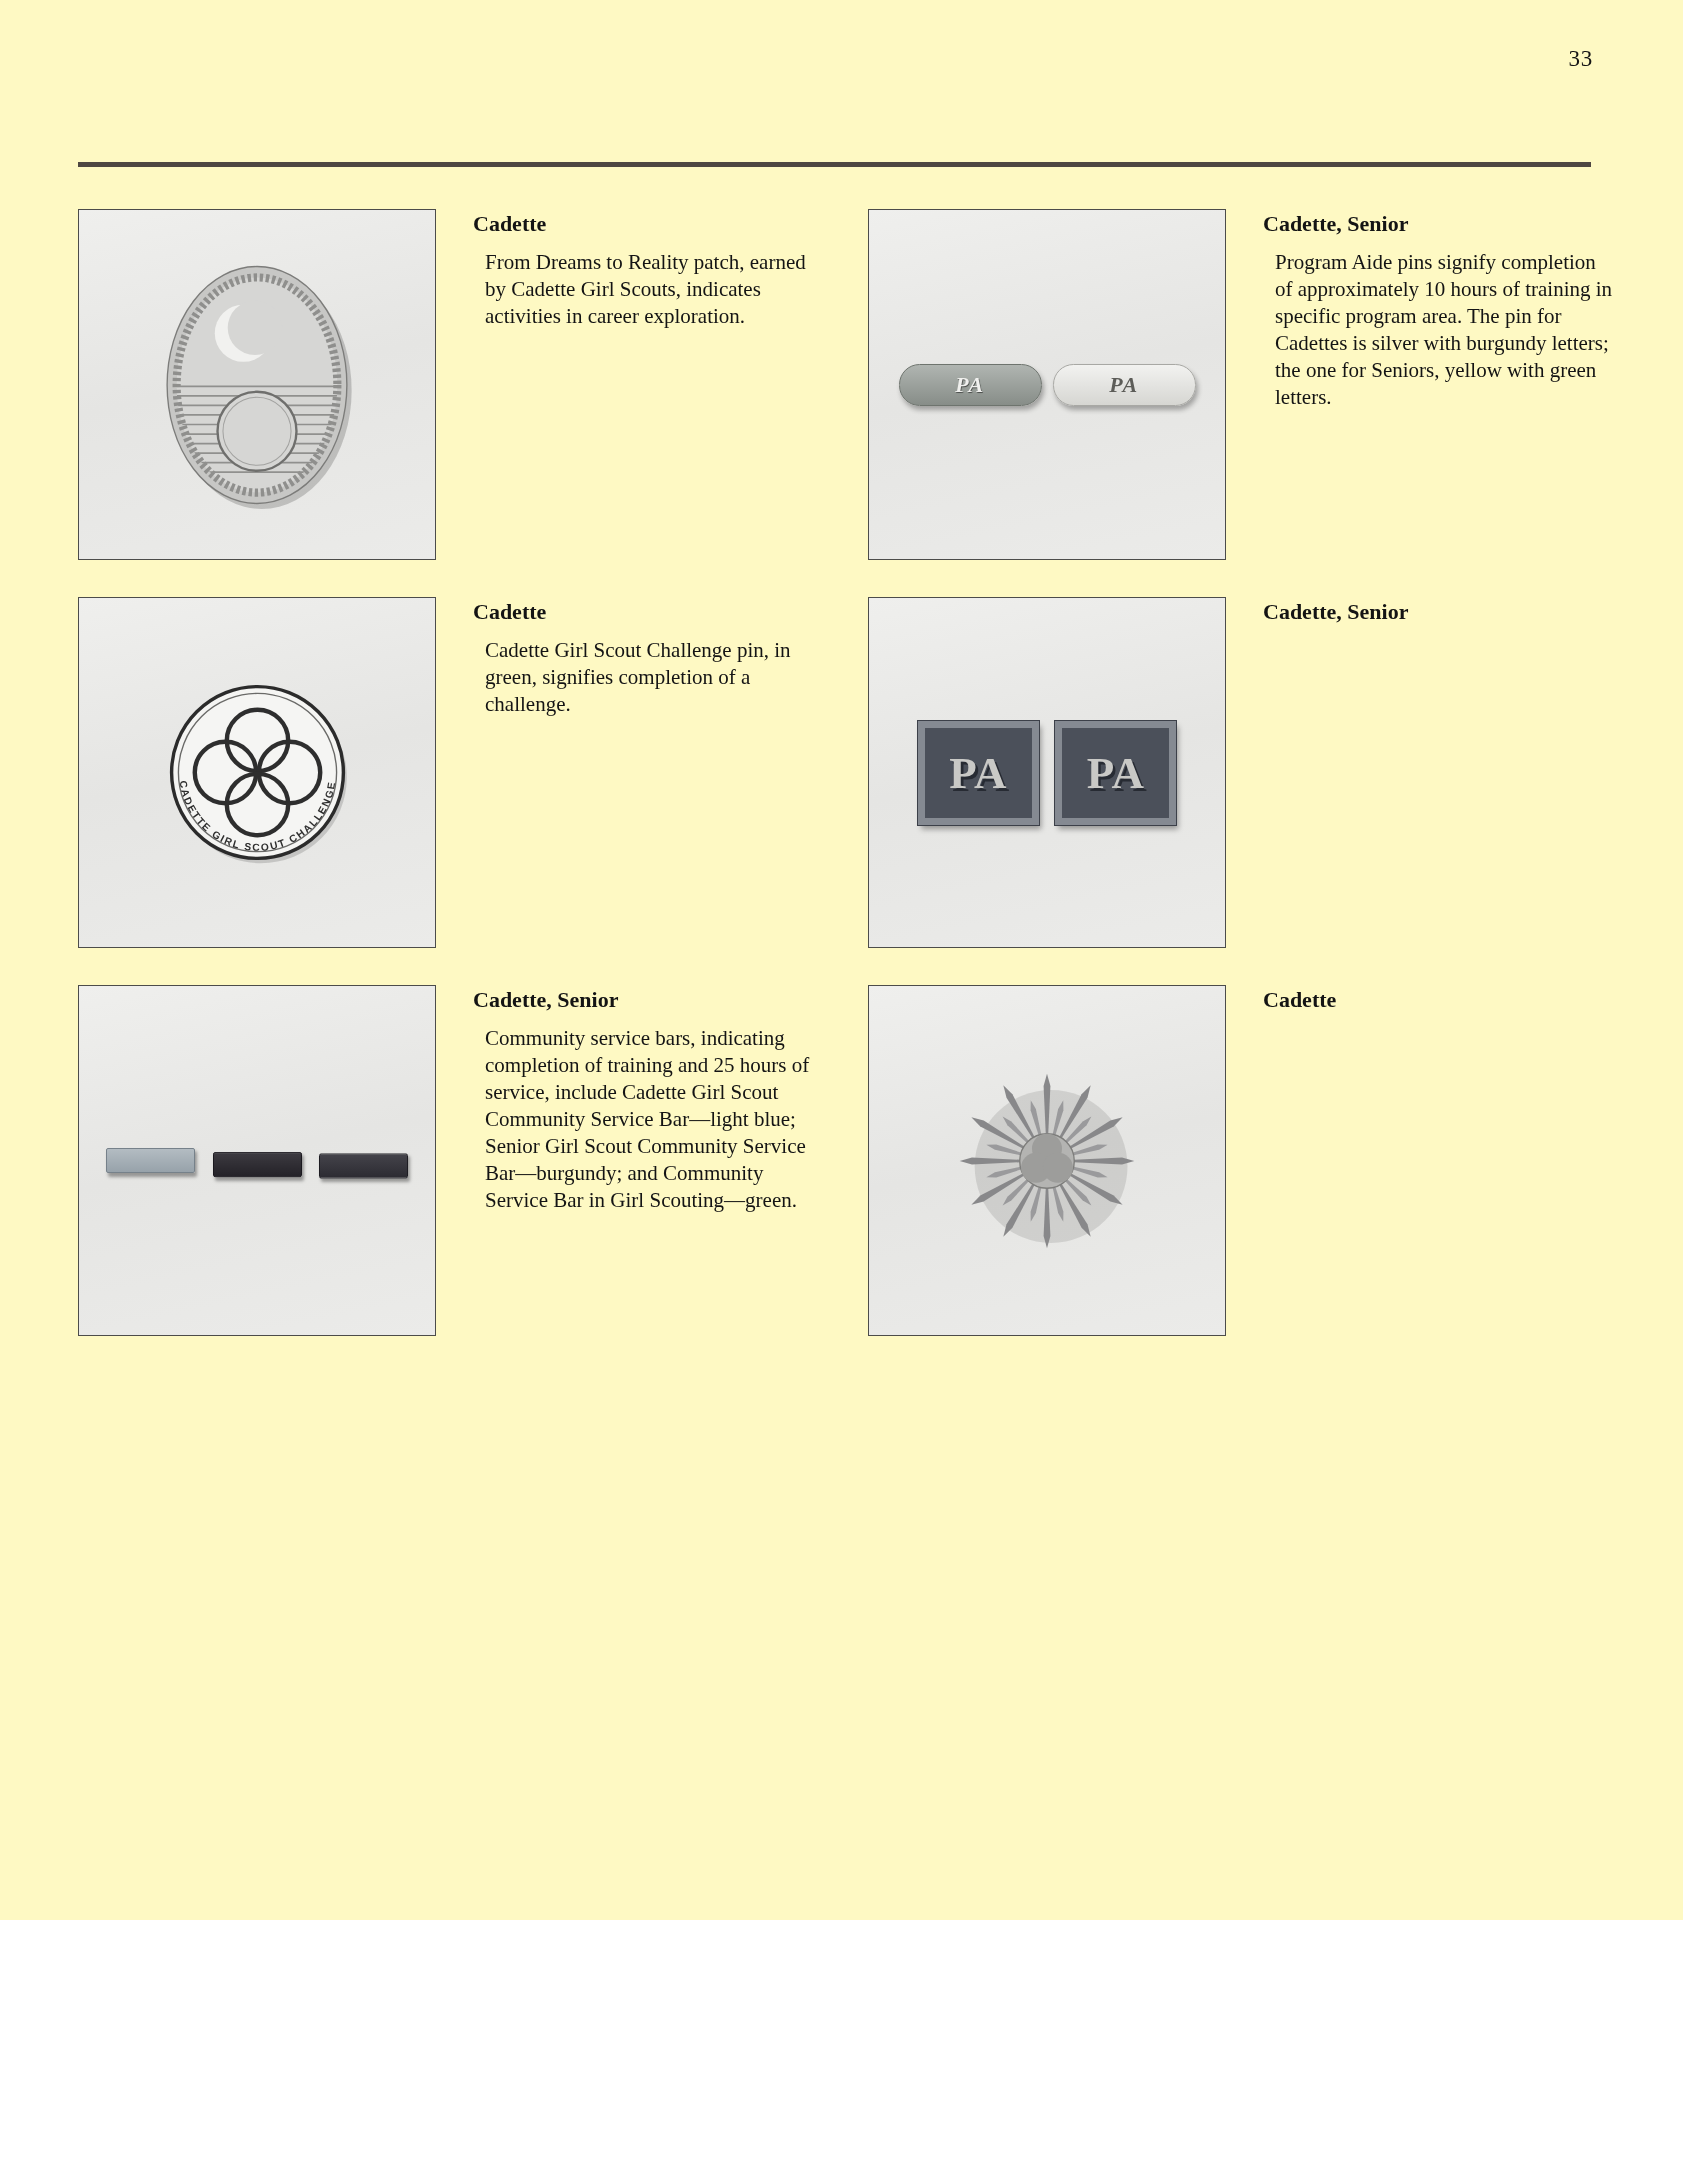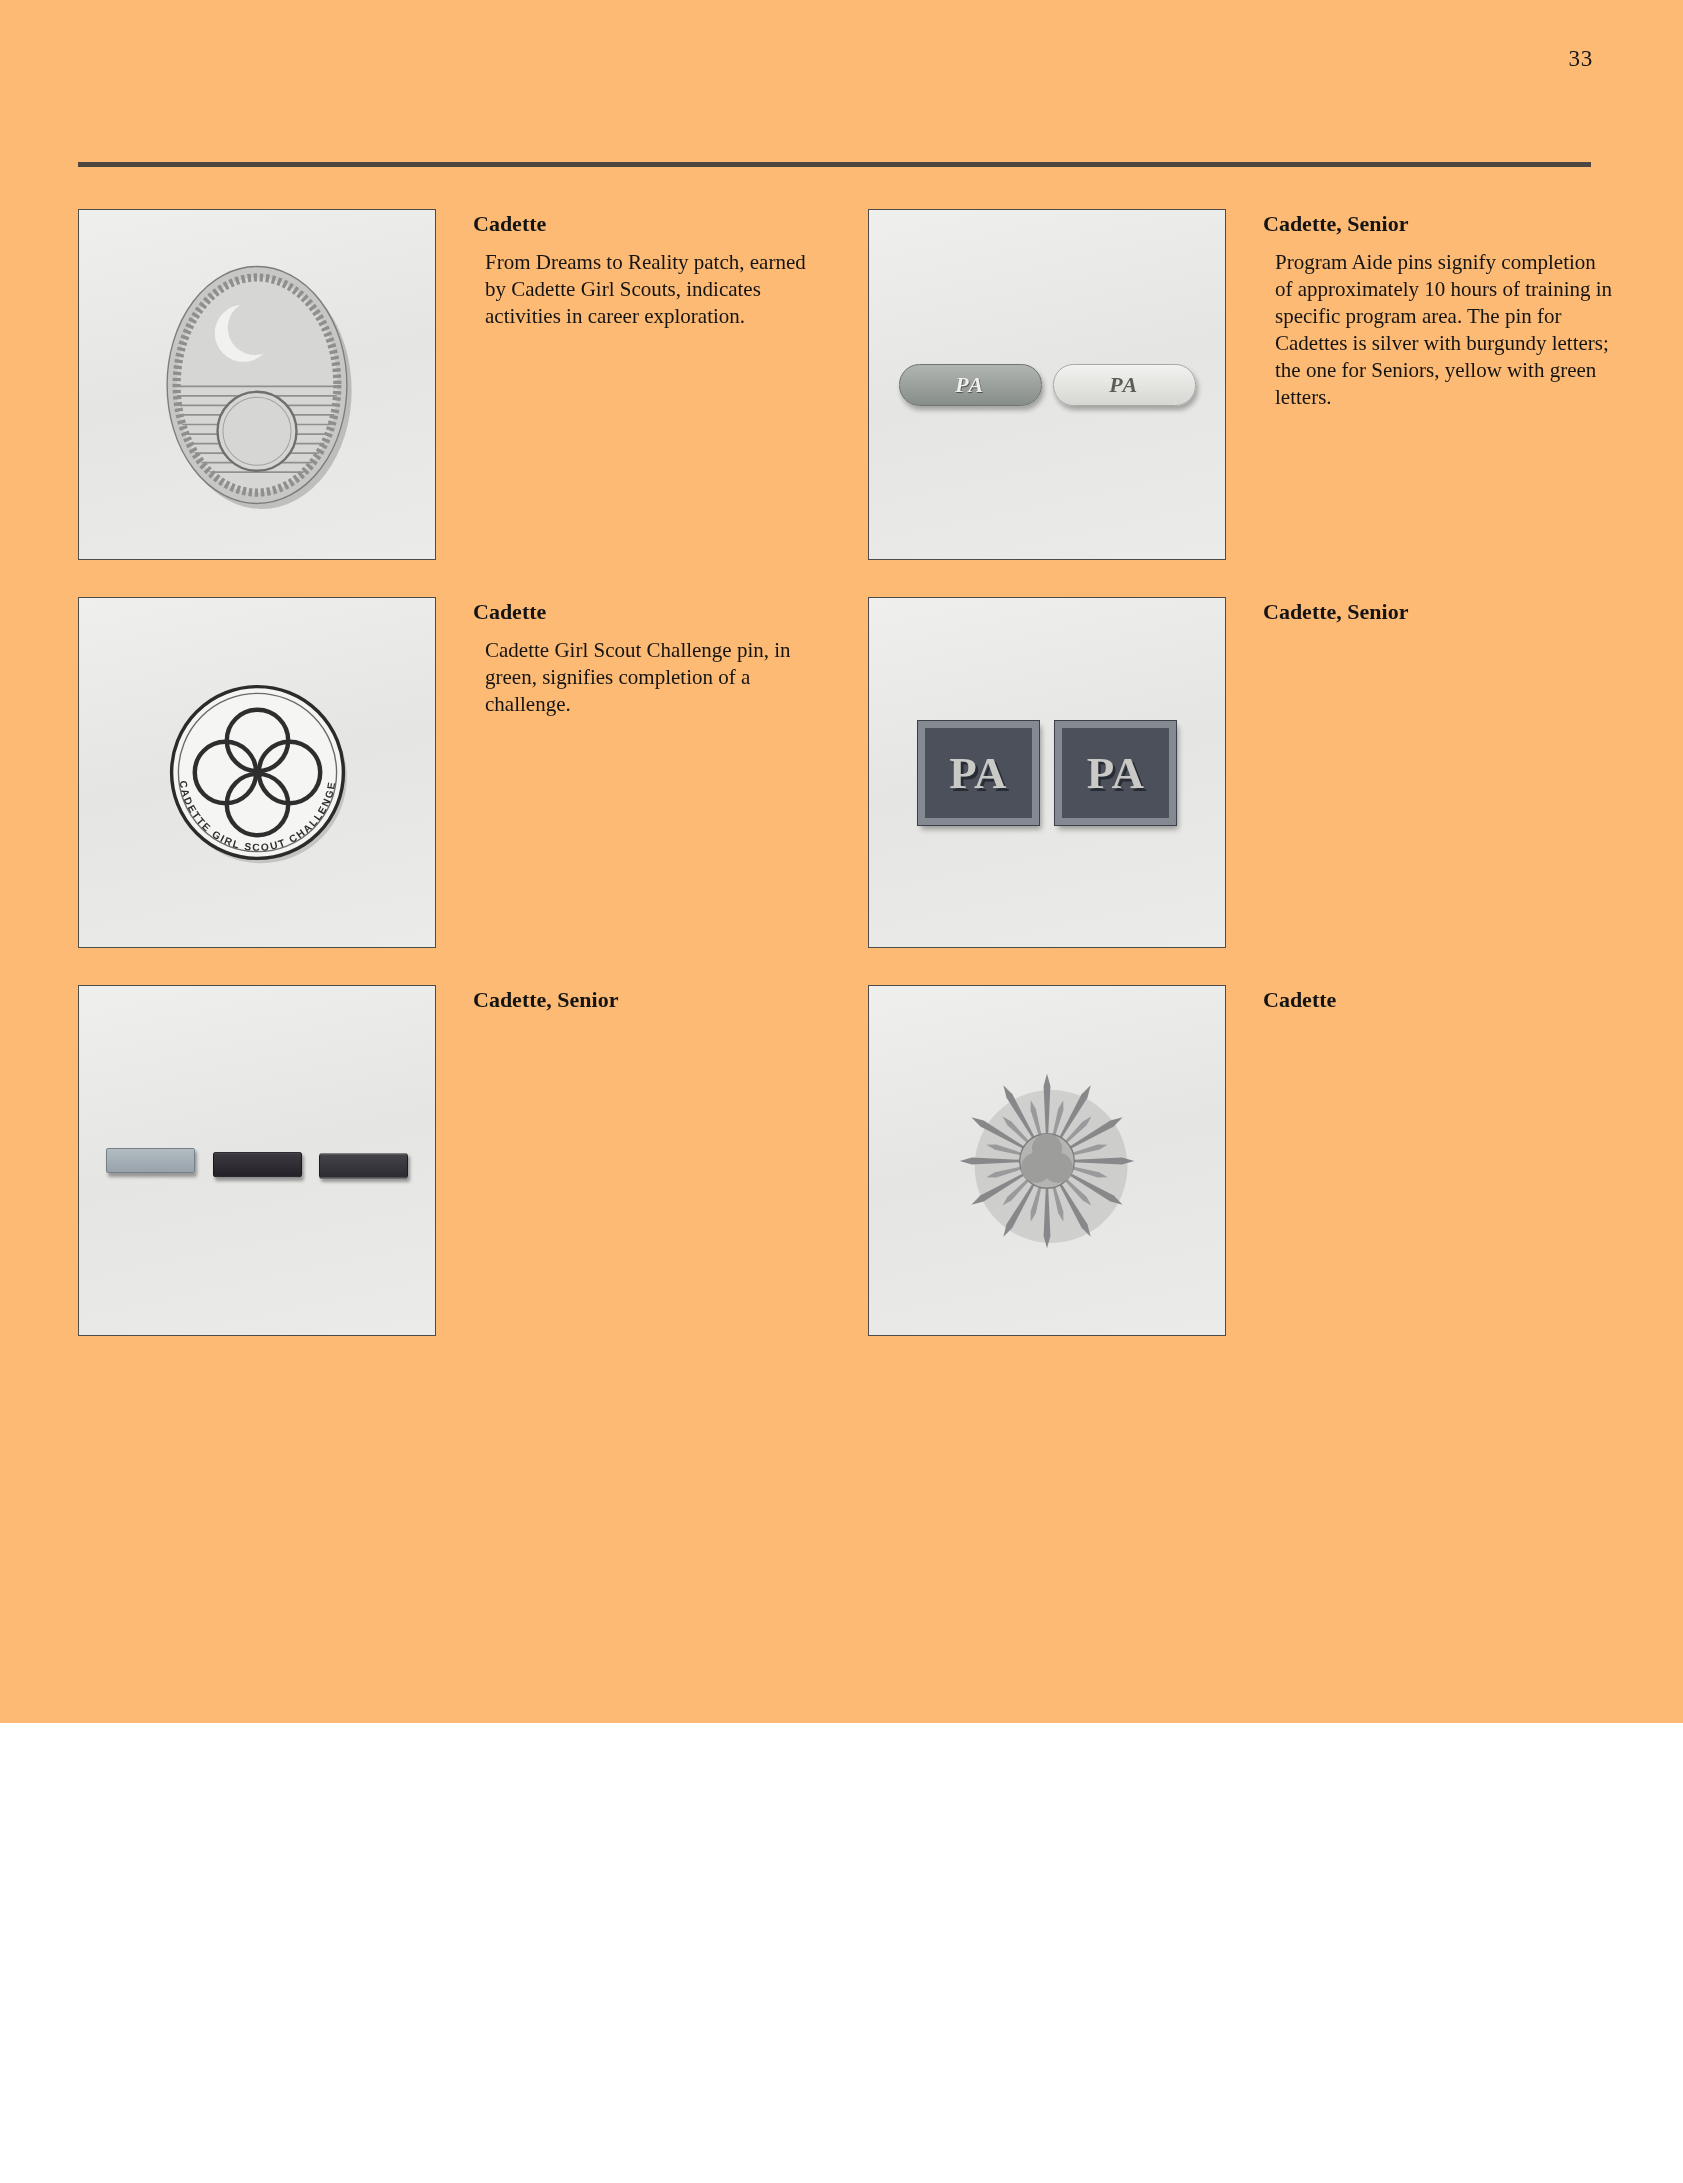--- a/index.html
+++ b/index.html
@@ -1,20 +1,20 @@
 <!DOCTYPE html>
 <html style="font-size:11px"><head>
 <meta charset="utf-8">
 <style>
   html, body { margin: 0; padding: 0; background: #ffffff; }
   .page {
     position: relative;
     width: 1683px;
-    height: 1723px;
-    background: #fdba74;
+    height: 1920px;
+    background: #fef9c3;
     font-family: "Liberation Serif", serif;
     color: #141414;
     overflow: hidden;
   }
   .page-number {
     position: absolute;
     top: 46px;
     right: 90px;
     font-size: 23px;
     letter-spacing: 0.7px;
@@ -231,20 +231,21 @@
     <div class="figure-box">
       <div class="bars-row">
         <div class="bar bar-lightblue"></div>
         <div class="bar bar-burgundy"></div>
         <div class="bar bar-green"></div>
       </div>
     </div>
 
     <div class="entry-text">
       <h3>Cadette, Senior</h3>
+      <p>Community service bars, indicating completion of training and 25 hours of service, include Cadette Girl Scout Community Service Bar—light blue; Senior Girl Scout Community Service Bar—burgundy; and Community Service Bar in Girl Scouting—green.</p>
     </div>
 
     <div class="figure-box">
       <svg width="232" height="232" viewBox="0 0 340 340">
         <defs>
           <path id="rayL" d="M170 170 L165 60 L170 42 L175 60 Z" fill="#88888a"></path>
           <path id="rayM" d="M170 170 L166 92 L170 78 L174 92 Z" fill="#9a9a9c"></path>
         </defs>
         <circle cx="176" cy="178" r="112" fill="rgba(0,0,0,0.10)"></circle>
         <use href="#rayL" transform="rotate(0 170 170)"></use>

